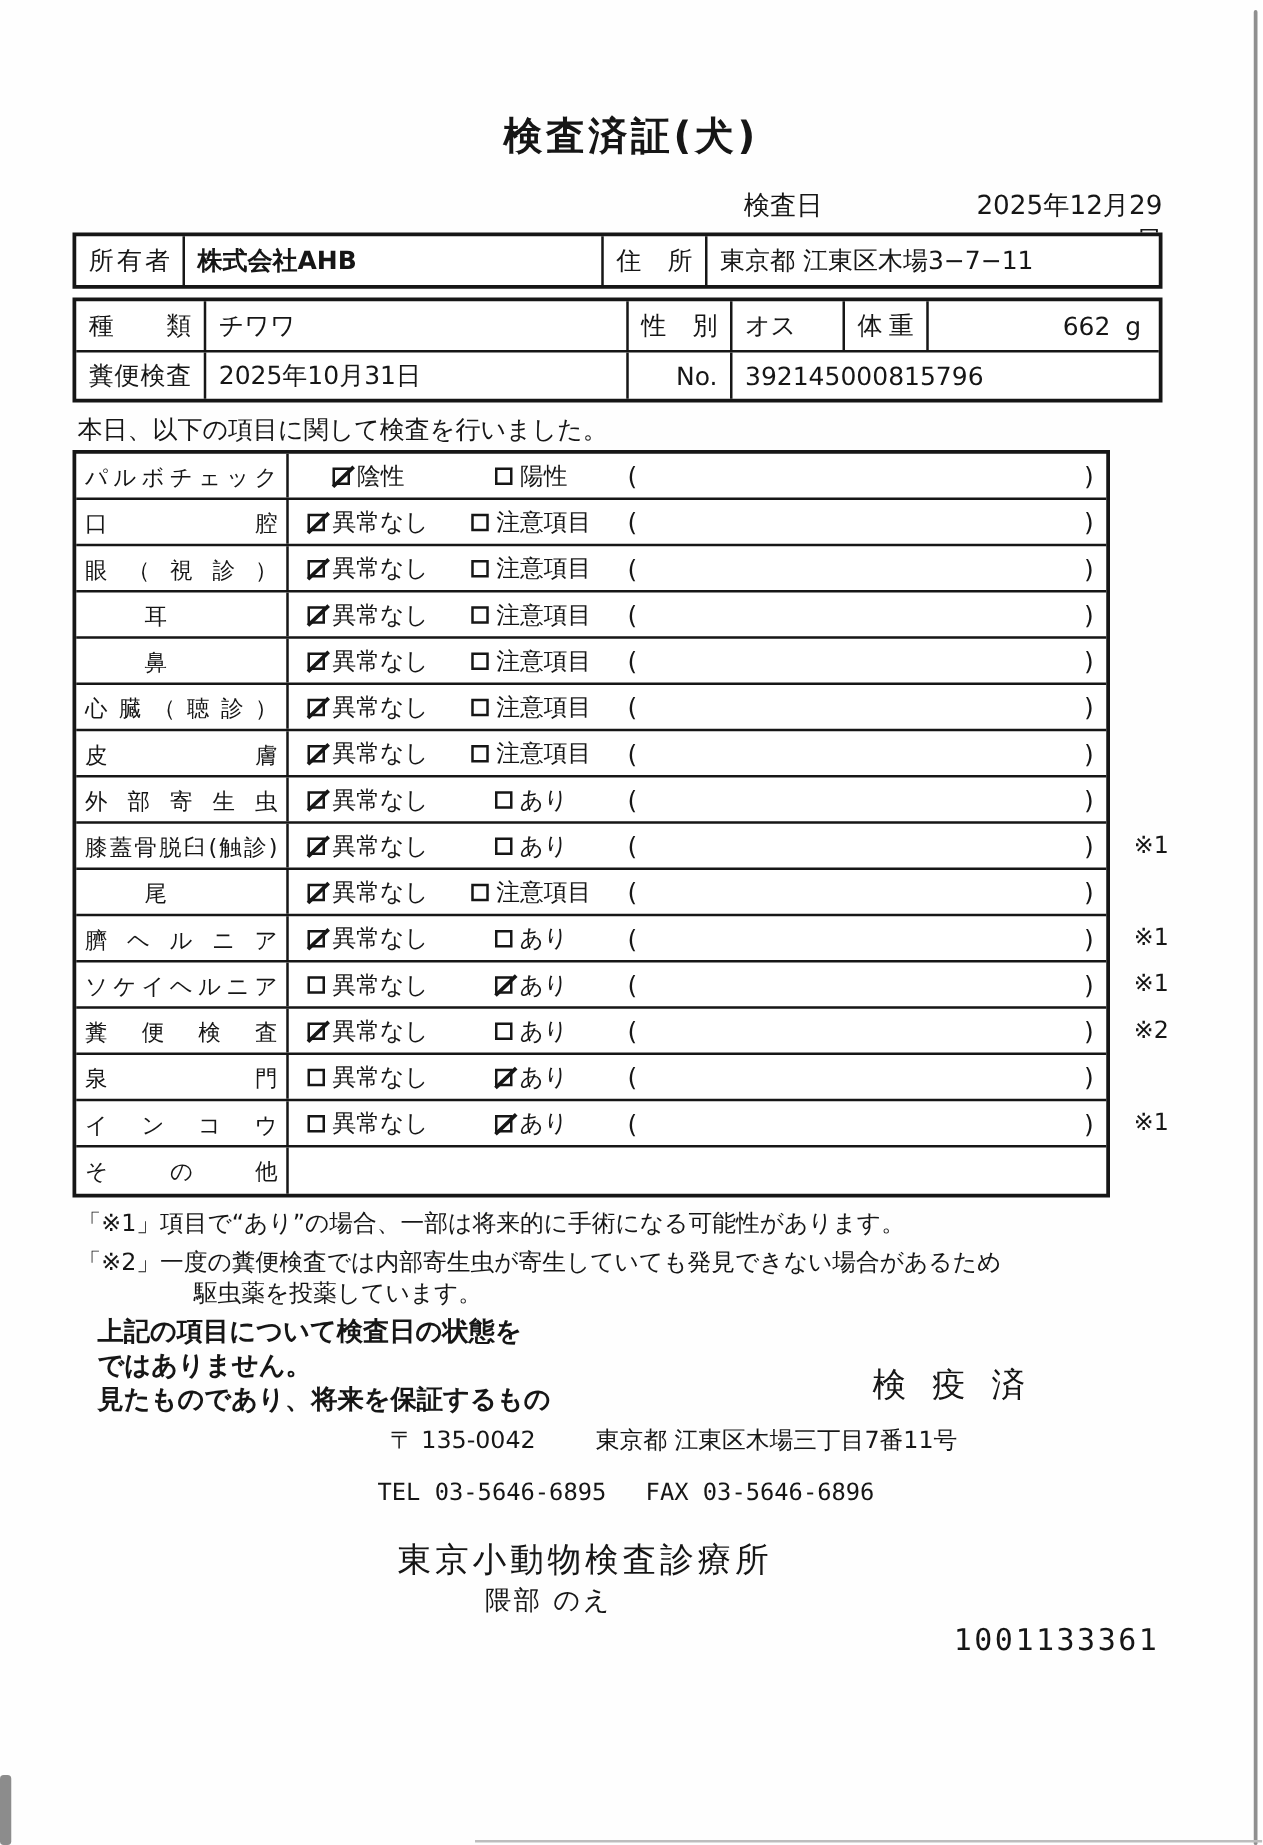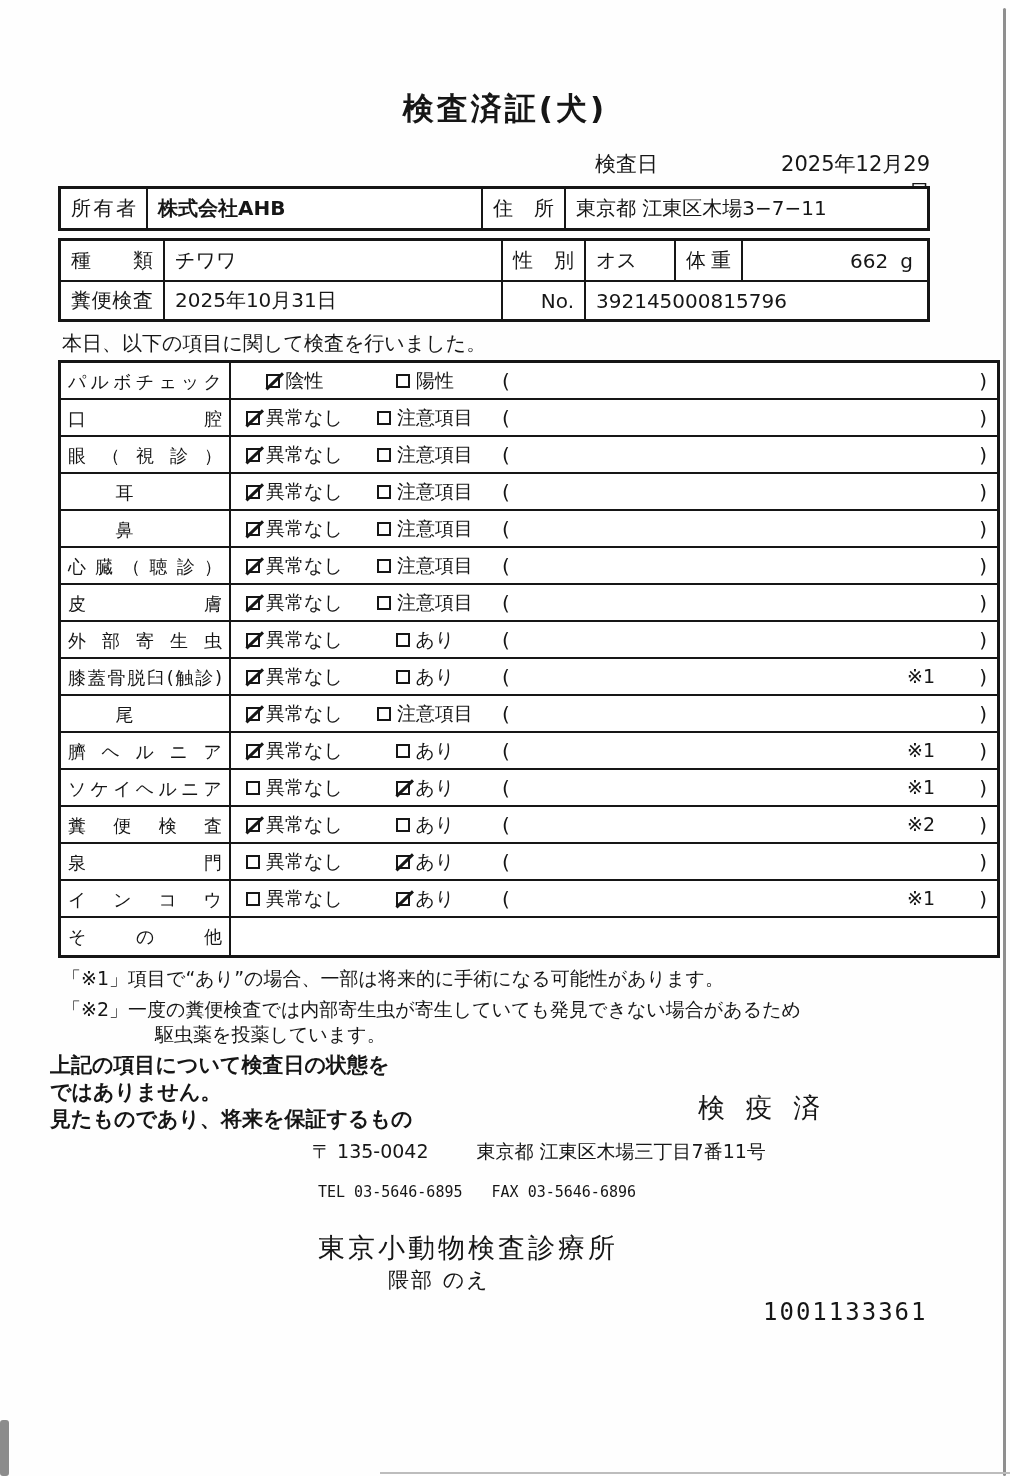--- a/index.html
+++ b/index.html
@@ -80,21 +80,21 @@
 
   .intro {
     position: absolute;
     top: 330px; left: 62px;
     font-size: 20px;
   }
 
   
   .exam-table {
     position: absolute;
-    top: 360px; left: 58px; width: 942px;
+    top: 360px; left: 58px; width: 830px;
     border: 3px solid #161616;
     background: #fff;
   }
   .exam-row {
     position: relative;
     display: flex;
     align-items: stretch;
     height: 37px;
     border-bottom: 2px solid #161616;
   }
@@ -150,36 +150,36 @@
     font-size: 19px;
     white-space: nowrap;
   }
 
   
   .note1  { position: absolute; top: 966px;  left: 62px;  font-size: 19px; }
   .note2a { position: absolute; top: 997px;  left: 62px;  font-size: 19px; }
   .note2b { position: absolute; top: 1022px; left: 155px; font-size: 19px; }
   .disclaimer {
     position: absolute;
-    top: 1052px; left: 50px;
+    top: 1052px; left: 78px;
     font-size: 21px;
     font-weight: 600;
     line-height: 27px;
   }
   .stamp {
     position: absolute;
     top: 1090px; left: 698px;
     font-size: 27px;
     letter-spacing: 6px;
   }
   .postal-line { position: absolute; top: 1139px; left: 312px; font-size: 19px; }
   .postal-line .addr { margin-left: 42px; }
   .tel-line {
-    position: absolute; top: 1183px; left: 318px;
-    font-size: 15px;
+    position: absolute; top: 1183px; left: 302px;
+    font-size: 19px;
     font-family: "DejaVu Sans Mono", "Liberation Mono", monospace;
   }
   .tel-line .fax { margin-left: 20px; }
   .clinic-name {
     position: absolute; top: 1230px; left: 318px;
     font-size: 27px; letter-spacing: 3px;
   }
   .examiner {
     position: absolute; top: 1266px; left: 388px;
     font-size: 21px; letter-spacing: 2px;

